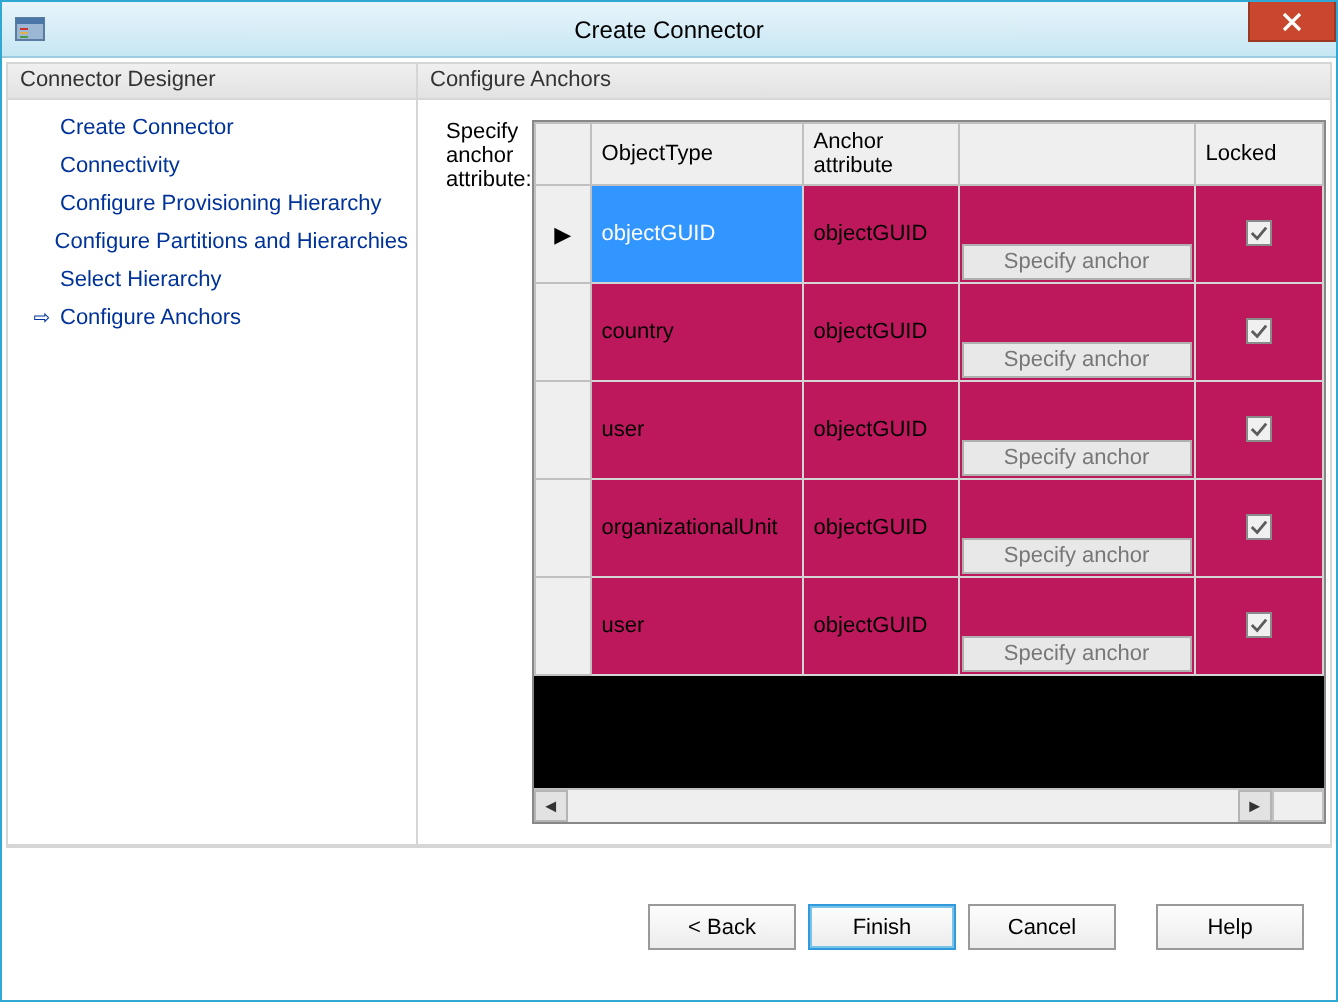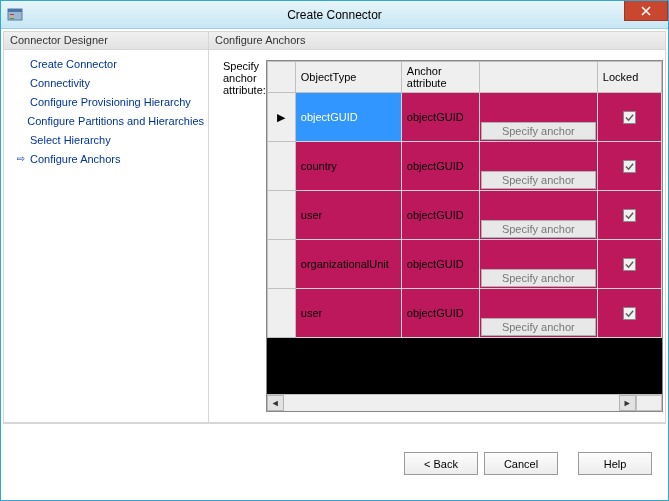--- a/index.html
+++ b/index.html
@@ -358,18 +358,19 @@
             </div>
           </div>
 
         </div>
       </div>
 
     </div>
 
     <div class="button-bar">
       <div class="wbtn">&lt;  Back</div>
+      <div class="wbtn default">Finish</div>
       <div class="wbtn">Cancel</div>
       <div class="btn-gap"></div>
       <div class="wbtn">Help</div>
     </div>
   </div>
 </div>
 
 </body></html>

